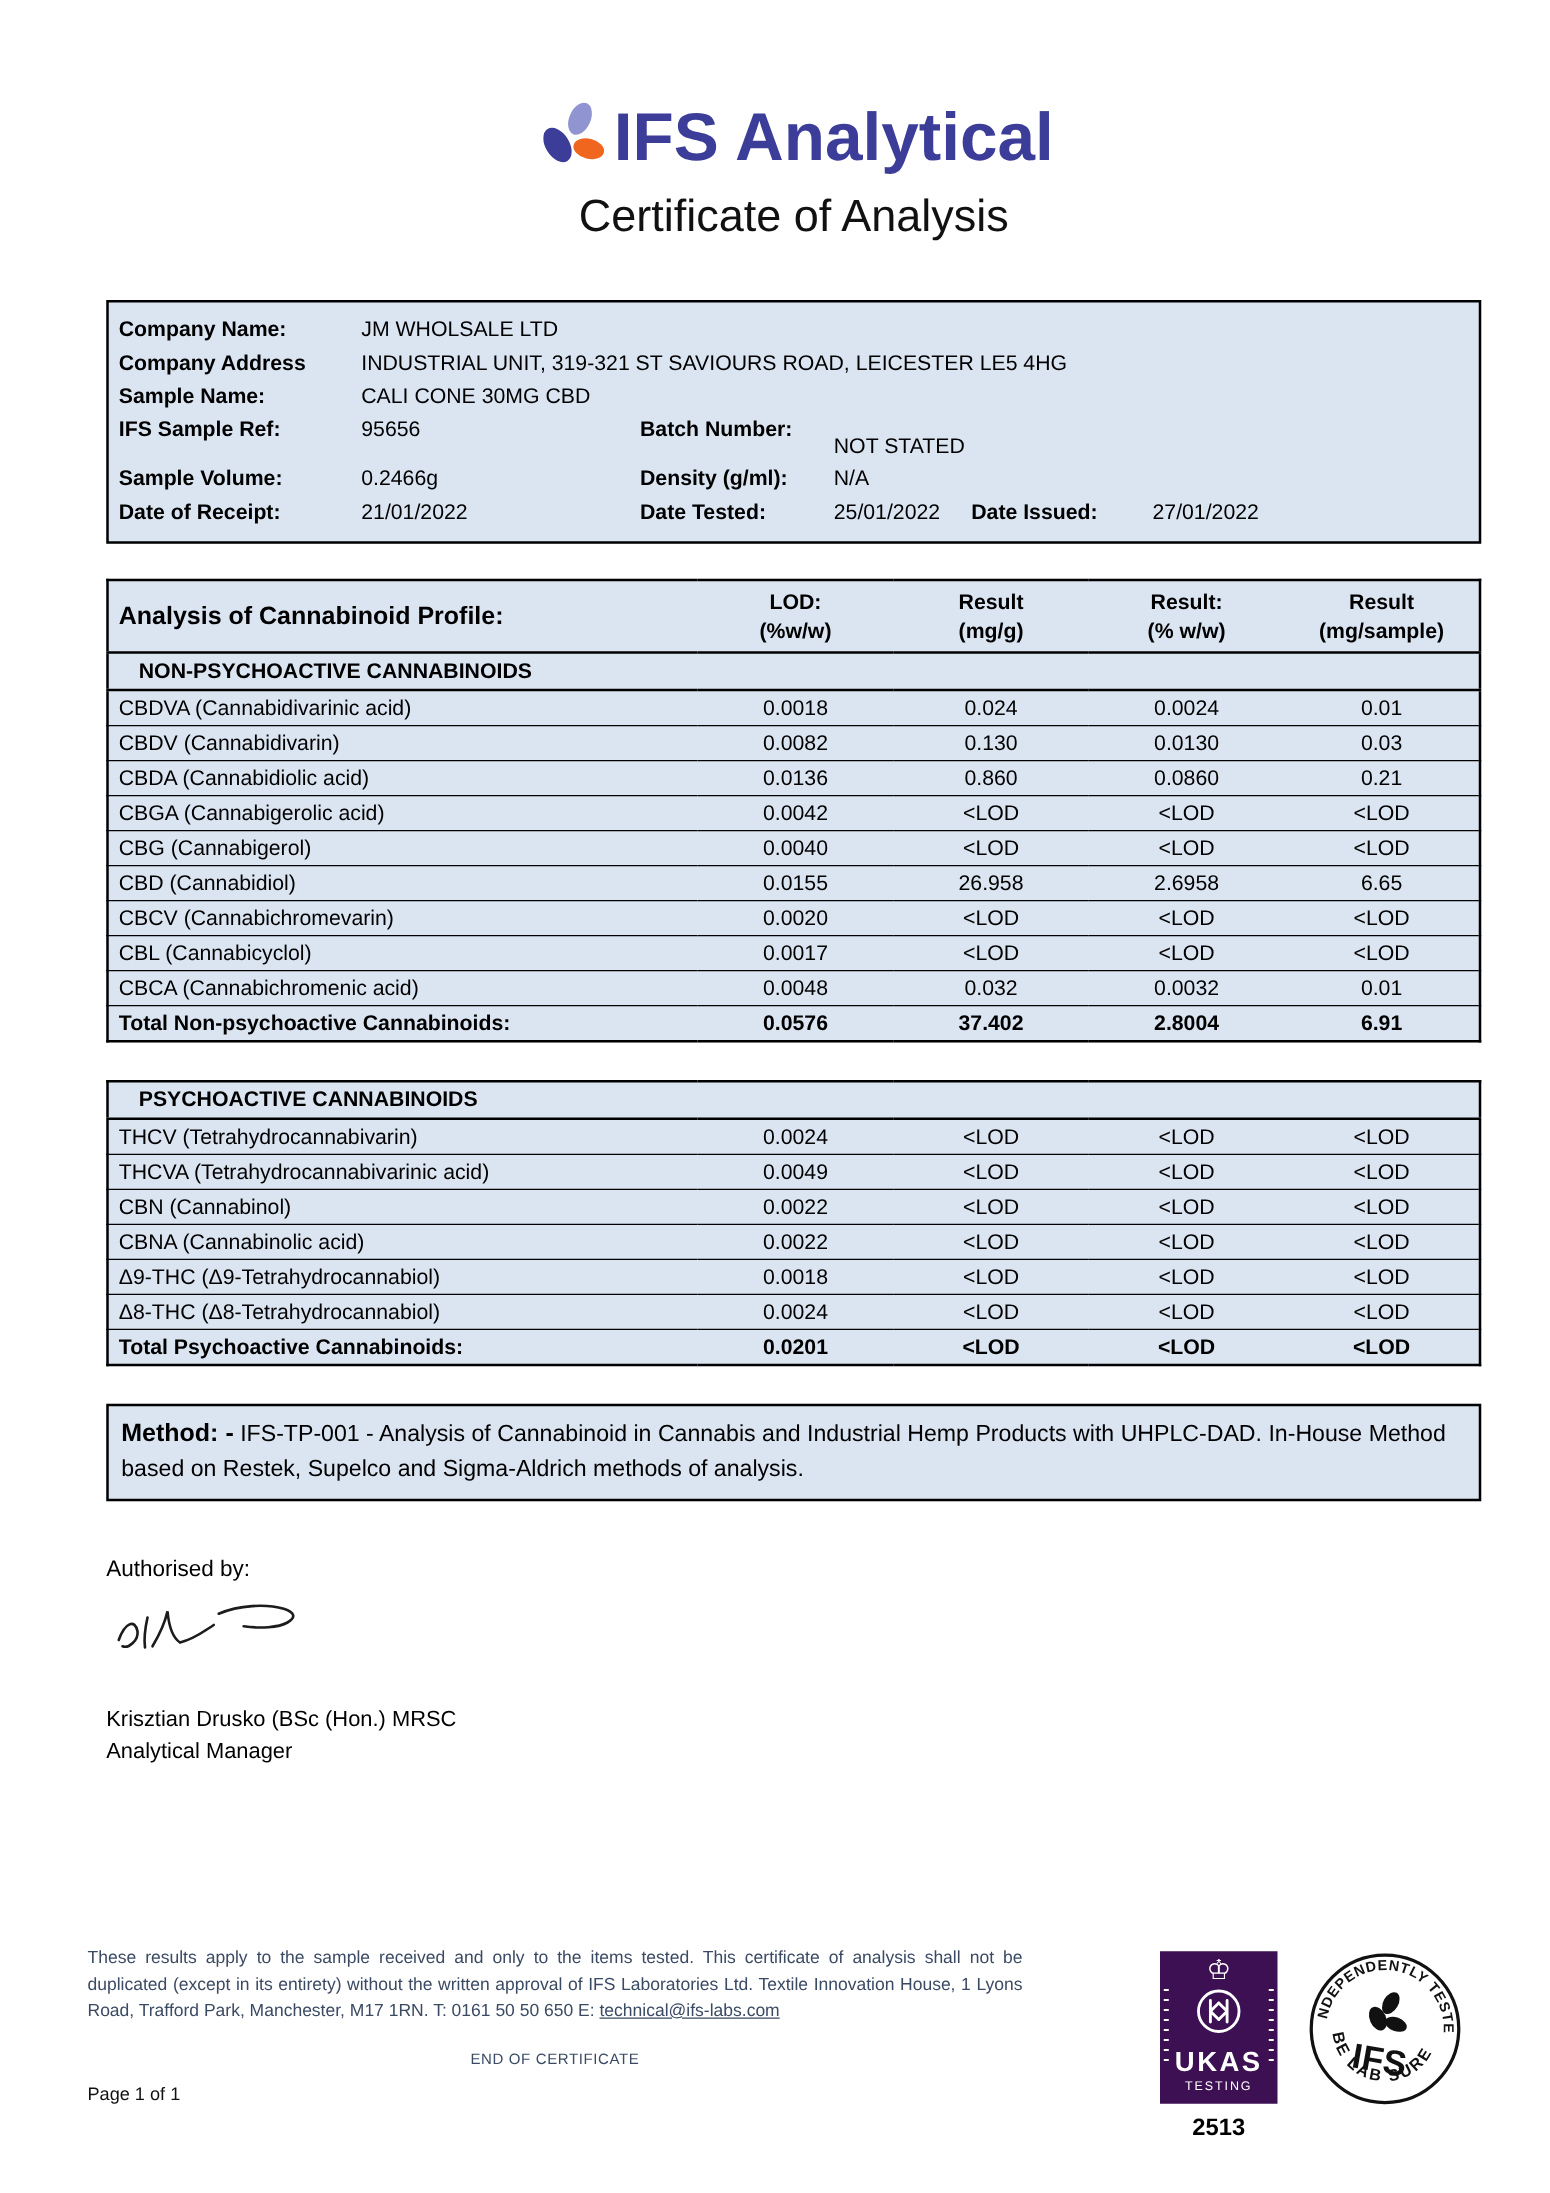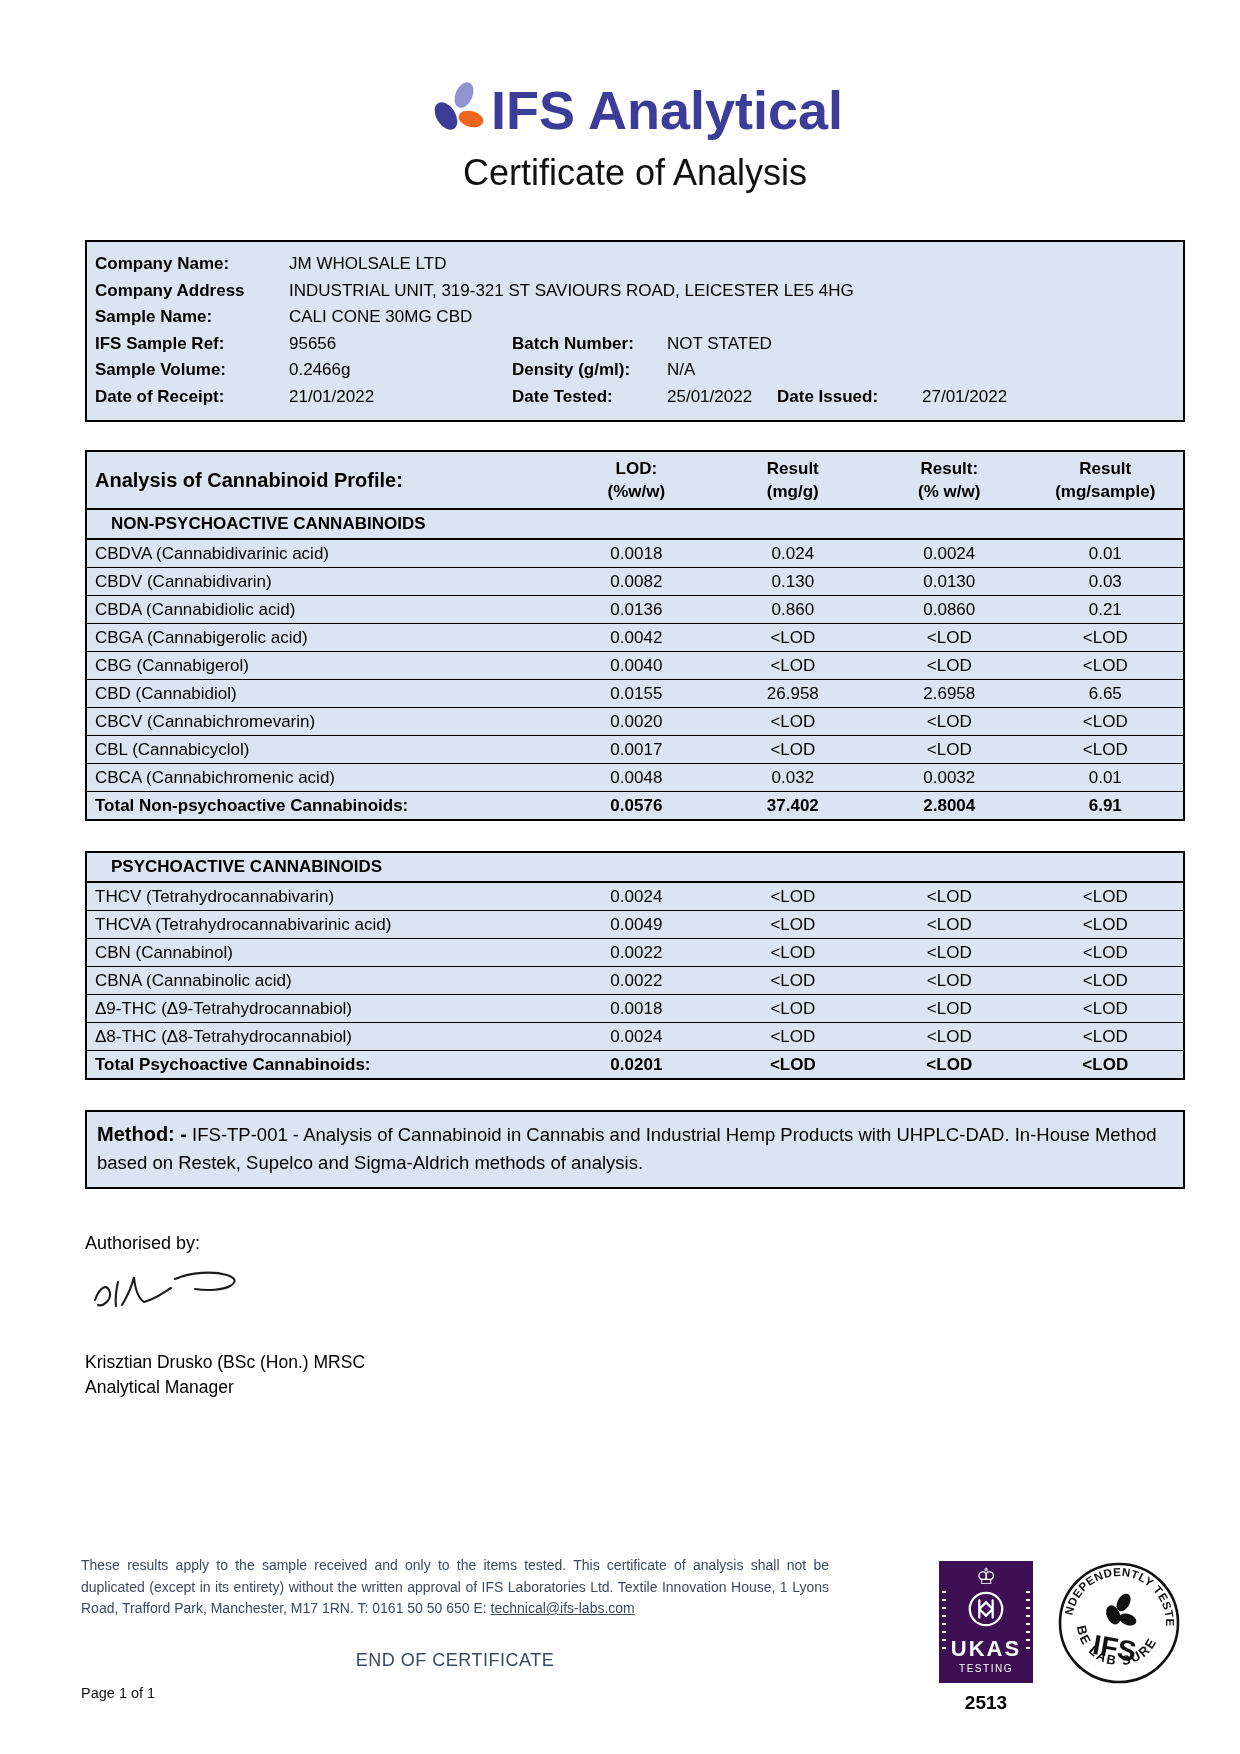--- a/index.html
+++ b/index.html
@@ -38,26 +38,26 @@
   .method-box { margin-top:30px; background:#dbe5f1; border:2.5px solid #000; padding:8px 12px 10px 10px; font-size:18.5px; line-height:28px; }
   .method-label { font-weight:bold; font-size:20px; }
 
   
   .auth-heading { margin-top:44px; font-size:18px; }
   .signature { margin:10px 0 2px 2px; }
   .auth-name { margin-top:26px; font-size:17.5px; line-height:25px; }
   .auth-role { font-size:17.5px; line-height:25px; }
 
   
-  .footer { position:absolute; top:1555px; left:81px; width:1100px; }
+  .footer { position:absolute; top:1555px; left:70px; width:1100px; }
   .footer-flex { display:flex; }
   .footer-left { width:748px; }
   .disclaimer { font-size:14px; line-height:21.5px; text-align:justify; color:#3b4a63; }
   .disclaimer a { color:#3b4a63; text-decoration:underline; }
-  .end-cert { text-align:center; font-size:18px; margin-top:30px; color:#3b4a63; letter-spacing:0.5px; }
+  .end-cert { text-align:center; font-size:12px; margin-top:20px; color:#3b4a63; letter-spacing:0.5px; }
   .page-num { font-size:14.5px; margin-top:14px; color:#111; }
   .footer-right { margin-left:auto; display:flex; gap:24px; align-items:flex-start; padding-top:6px; }
   .ukas-wrap { text-align:center; }
   .ukas-box { width:94px; height:122px; background:#3C1053; color:#fff; display:flex; flex-direction:column; align-items:center; justify-content:flex-start; padding:5px 0 7px 0; position:relative; }
   .ukas-box::before, .ukas-box::after { content:""; position:absolute; top:30px; bottom:34px; width:4px;
     background:repeating-linear-gradient(to bottom, #fff 0 2px, transparent 2px 8px); }
   .ukas-box::before { left:3px; } .ukas-box::after { right:3px; }
   .ukas-crown { font-family:"DejaVu Sans", sans-serif; font-size:22px; line-height:22px; }
   .ukas-name { font-size:22px; font-weight:bold; letter-spacing:2px; margin-top:2px; }
   .ukas-sub { font-size:10px; letter-spacing:1.5px; margin-top:1px; }
@@ -85,21 +85,21 @@
     <div class="info-grid">
         <div class="ilabel" style="grid-area: 1 / 1;">Company Name:</div>
         <div class="ivalue" style="grid-area: 1 / 2 / auto / -1;">JM WHOLSALE LTD</div>
         <div class="ilabel" style="grid-area: 2 / 1;">Company Address</div>
         <div class="ivalue" style="grid-area: 2 / 2 / auto / -1;">INDUSTRIAL UNIT, 319-321 ST SAVIOURS ROAD, LEICESTER LE5 4HG</div>
         <div class="ilabel" style="grid-area: 3 / 1;">Sample Name:</div>
         <div class="ivalue" style="grid-area: 3 / 2 / auto / -1;">CALI CONE 30MG CBD</div>
         <div class="ilabel" style="grid-area: 4 / 1;">IFS Sample Ref:</div>
         <div class="ivalue" style="grid-area: 4 / 2;">95656</div>
         <div class="ilabel" style="grid-area: 4 / 3;">Batch Number:</div>
-        <div class="ivalue" style="grid-area: 4 / 4 / auto / -1;">NOT STATED</div>
+        <div class="ivalue" style="grid-area: 4 / 4 / auto / -1; margin-top: 13px;">NOT STATED</div>
         <div class="ilabel" style="grid-area: 5 / 1;">Sample Volume:</div>
         <div class="ivalue" style="grid-area: 5 / 2;">0.2466g</div>
         <div class="ilabel" style="grid-area: 5 / 3;">Density (g/ml):</div>
         <div class="ivalue" style="grid-area: 5 / 4 / auto / -1;">N/A</div>
         <div class="ilabel" style="grid-area: 6 / 1;">Date of Receipt:</div>
         <div class="ivalue" style="grid-area: 6 / 2;">21/01/2022</div>
         <div class="ilabel" style="grid-area: 6 / 3;">Date Tested:</div>
         <div class="ivalue" style="grid-area: 6 / 4;">25/01/2022</div>
         <div class="ilabel" style="grid-area: 6 / 5;">Date Issued:</div>
         <div class="ivalue" style="grid-area: 6 / 6;">27/01/2022</div>

